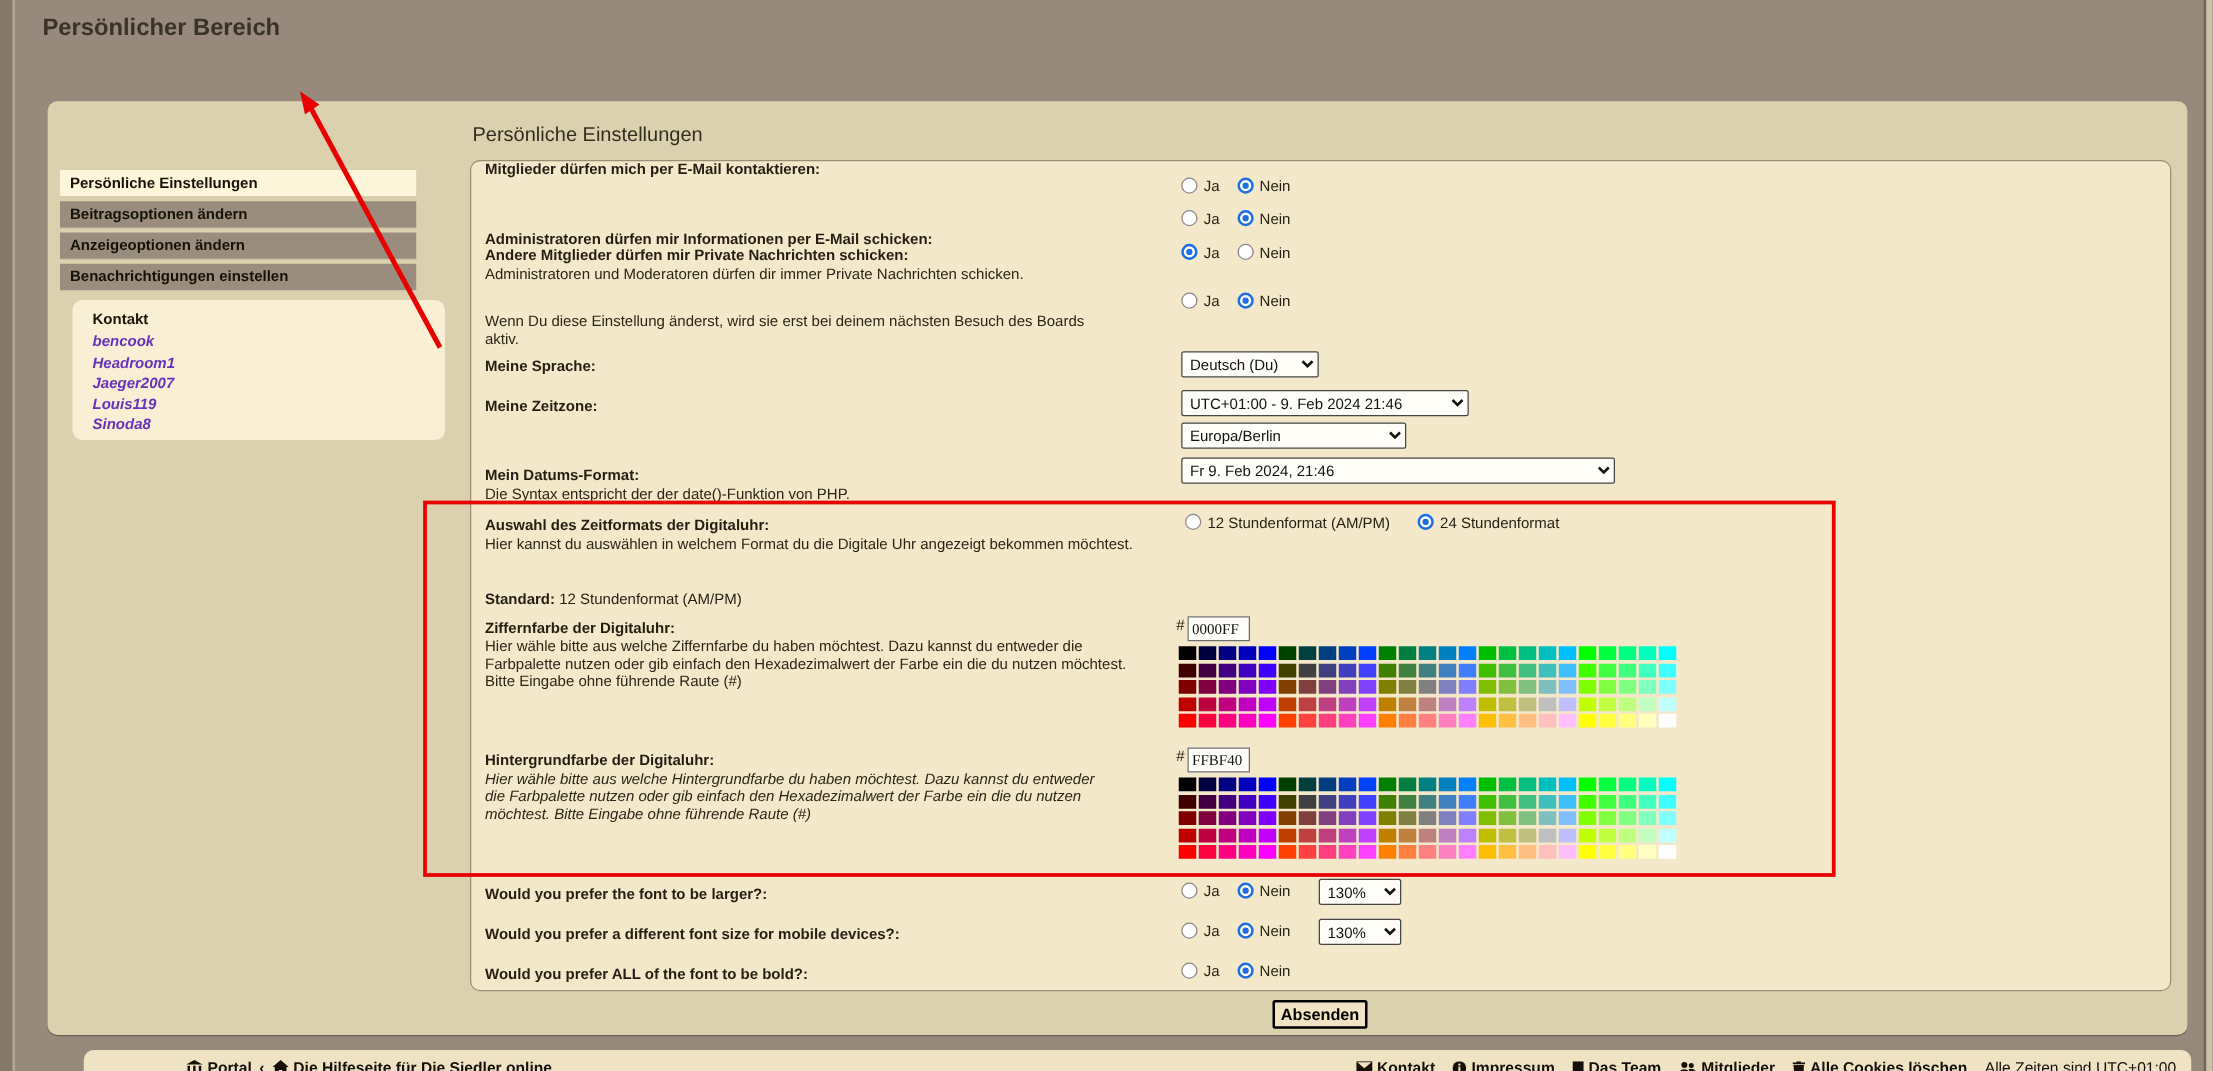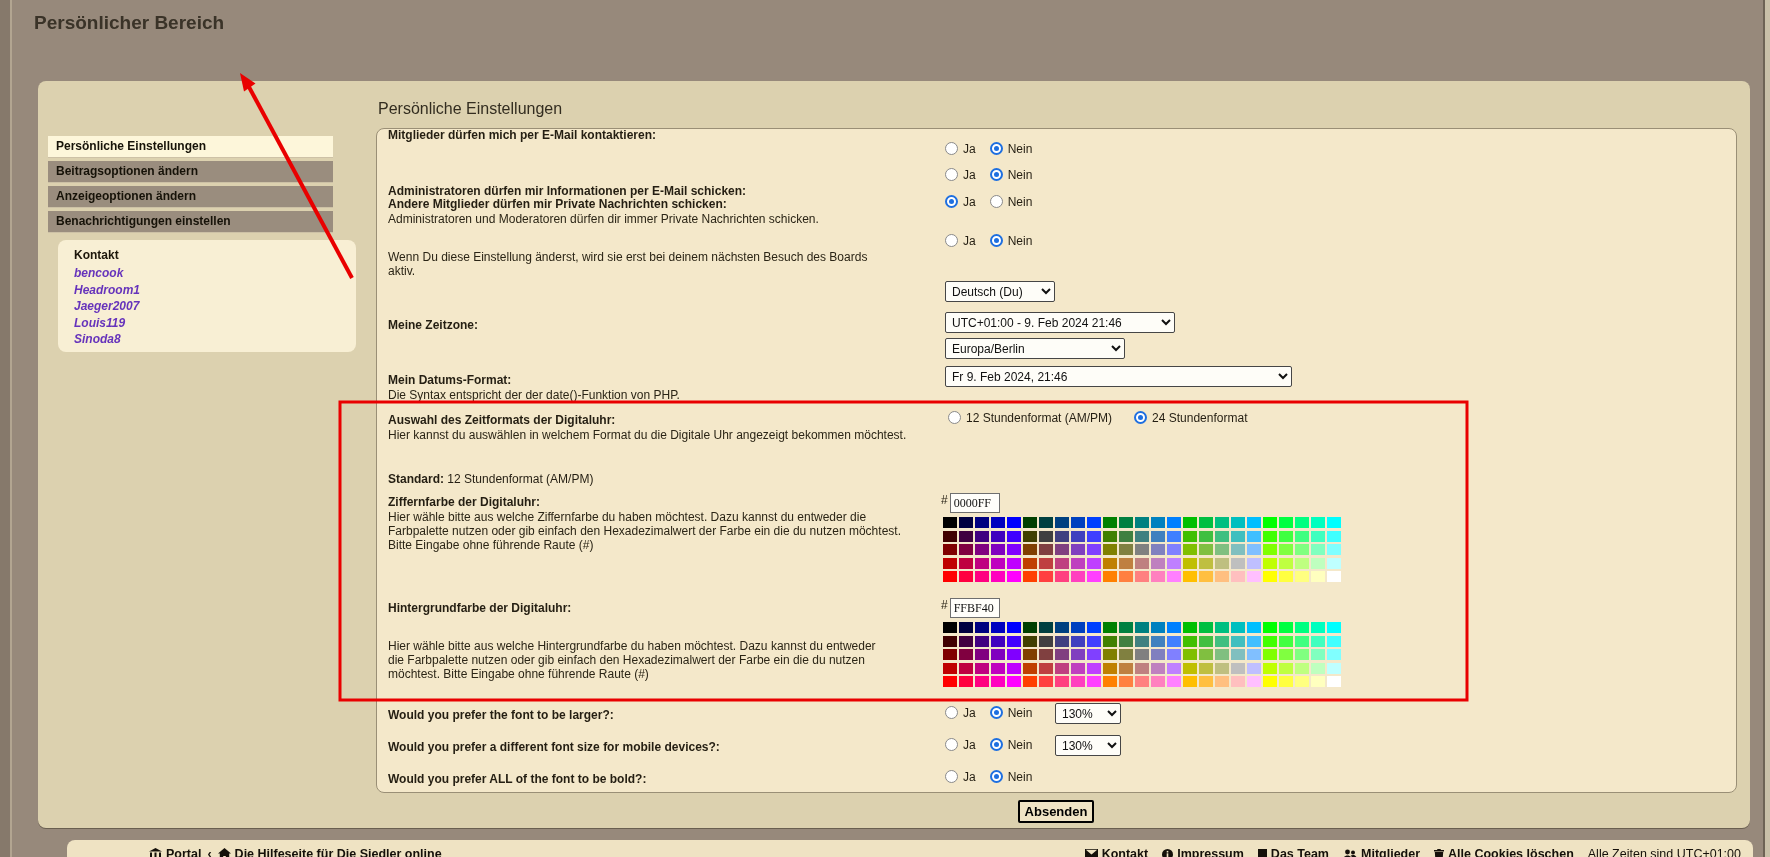--- a/index.html
+++ b/index.html
@@ -139,20 +139,21 @@
   </div>
 
   <div class="sub" style="top:250px;width:500px;">Wenn Du diese Einstellung änderst, wird sie erst bei deinem nächsten Besuch des Boards aktiv.</div>
   <div class="ctl" style="top:234px;">
     <span class="radio"></span>
       <span class="radio-lbl">Ja</span>
     <span class="radio checked"></span>
       <span class="radio-lbl last">Nein</span>
   </div>
 
+  <div class="lbl" style="top:286px;">Meine Sprache:</div>
   <div class="ctl" style="top:281px;">
     <select style="width:110px;"><option>Deutsch (Du)</option></select>
   </div>
 
   <div class="lbl" style="top:318px;">Meine Zeitzone:</div>
   <div class="ctl" style="top:312px;">
     <select style="width:230px;"><option>UTC+01:00 - 9. Feb 2024 21:46</option></select>
   </div>
   <div class="ctl" style="top:338px;">
     <select style="width:180px;"><option>Europa/Berlin</option></select>
@@ -305,21 +306,21 @@
       <div class="pcell" style="background: rgb(255, 191, 191);"></div>
       <div class="pcell" style="background: rgb(255, 191, 255);"></div>
       <div class="pcell" style="background: rgb(255, 255, 0);"></div>
       <div class="pcell" style="background: rgb(255, 255, 64);"></div>
       <div class="pcell" style="background: rgb(255, 255, 128);"></div>
       <div class="pcell" style="background: rgb(255, 255, 191);"></div>
       <div class="pcell" style="background: rgb(255, 255, 255);"></div>
     </div>
 
   <div class="lbl" style="top:601px;">Hintergrundfarbe der Digitaluhr:</div>
-  <div class="sub" style="top:639px;width:505px;">Hier wähle bitte aus welche Hintergrundfarbe du haben möchtest. Dazu kannst du entweder die Farbpalette nutzen oder gib einfach den Hexadezimalwert der Farbe ein die du nutzen möchtest. Bitte Eingabe ohne führende Raute (#)</div>
+  <div class="sub" style="top:616px;width:505px;font-style:italic;">Hier wähle bitte aus welche Hintergrundfarbe du haben möchtest. Dazu kannst du entweder die Farbpalette nutzen oder gib einfach den Hexadezimalwert der Farbe ein die du nutzen möchtest. Bitte Eingabe ohne führende Raute (#)</div>
   <div class="ctl" style="top:598px;left:941px;">
     <span class="hash">#</span>
     <input type="text" value="FFBF40" style="">
   </div>
   <div class="palette" style="top:622px;">
       <div class="pcell" style="background: rgb(0, 0, 0);"></div>
       <div class="pcell" style="background: rgb(0, 0, 64);"></div>
       <div class="pcell" style="background: rgb(0, 0, 128);"></div>
       <div class="pcell" style="background: rgb(0, 0, 191);"></div>
       <div class="pcell" style="background: rgb(0, 0, 255);"></div>

